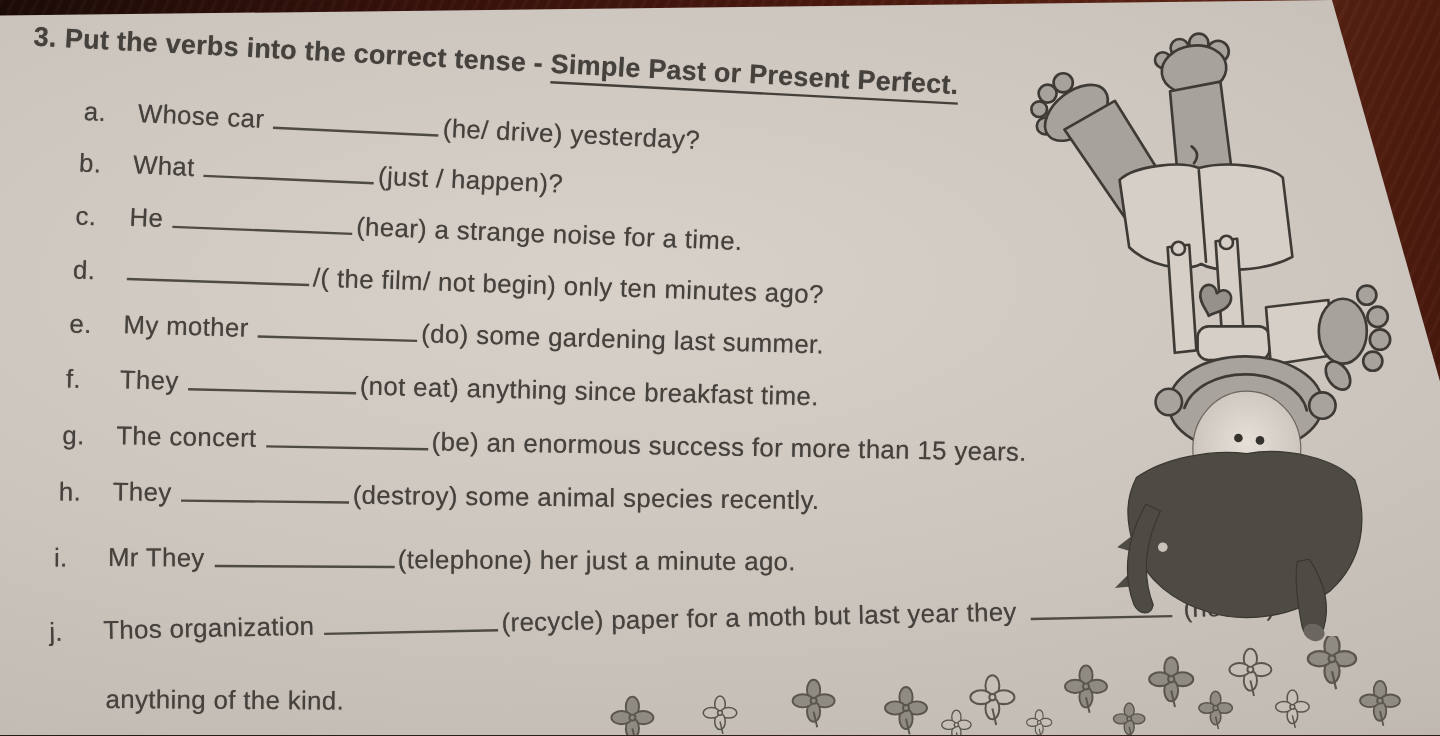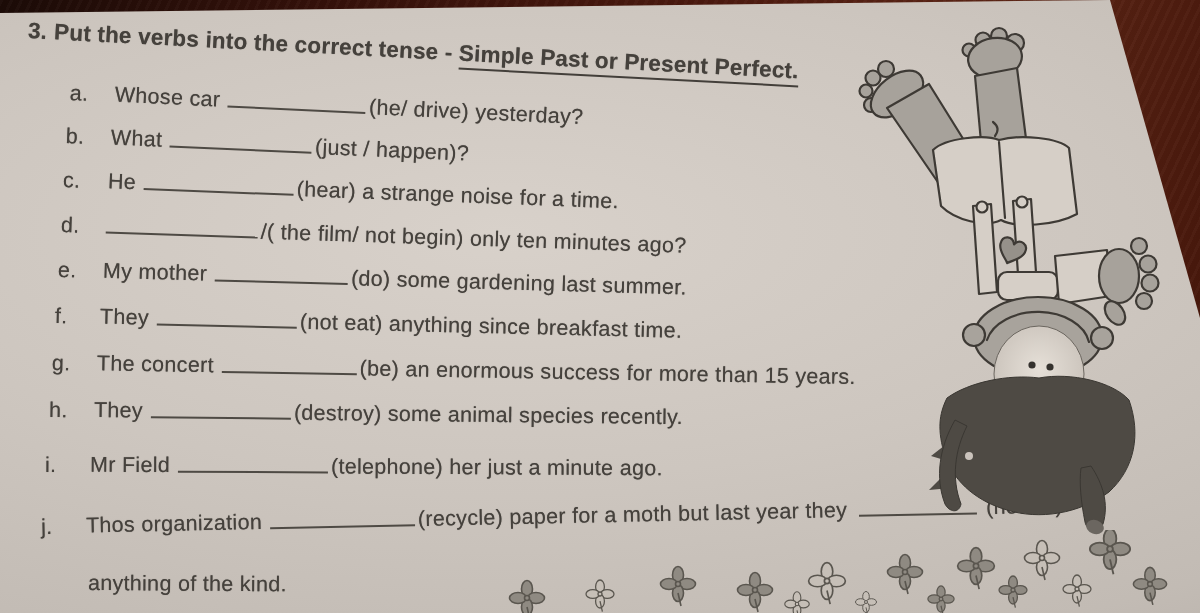--- a/index.html
+++ b/index.html
@@ -86,21 +86,21 @@
 
     <div class="row" style="left:52px;top:346px;--r:1deg">
       <span class="lbl">g.</span><span class="pre">The concert</span><span class="blank" style="width:135px"></span><span class="post">(be) an enormous success for more than 15 years.</span>
     </div>
 
     <div class="row" style="left:49px;top:393px;--r:.65deg">
       <span class="lbl">h.</span><span class="pre">They</span><span class="blank" style="width:140px"></span><span class="post">(destroy) some animal species recently.</span>
     </div>
 
     <div class="row" style="left:45px;top:448px;--r:.3deg">
-      <span class="lbl">i.</span><span class="pre">Mr Field</span><span class="blank" style="width:150px"></span><span class="post">(telephone) her just a minute ago.</span>
+      <span class="lbl">i.</span><span class="pre">Mr They</span><span class="blank" style="width:150px"></span><span class="post">(telephone) her just a minute ago.</span>
     </div>
 
     <div class="row" style="left:41px;top:510px;--r:-1.2deg">
       <span class="lbl">j.</span><span class="pre">Thos organization</span><span class="blank" style="width:145px"></span><span class="post">(recycle) paper for a moth but last year they</span><span class="blank" style="width:118px;margin-left:12px"></span><span class="post" style="margin-left:8px">(not do)</span>
     </div>
 
     <div class="row" style="left:88px;top:568px;--r:.4deg">
       <span>anything of the kind.</span>
     </div>
 

